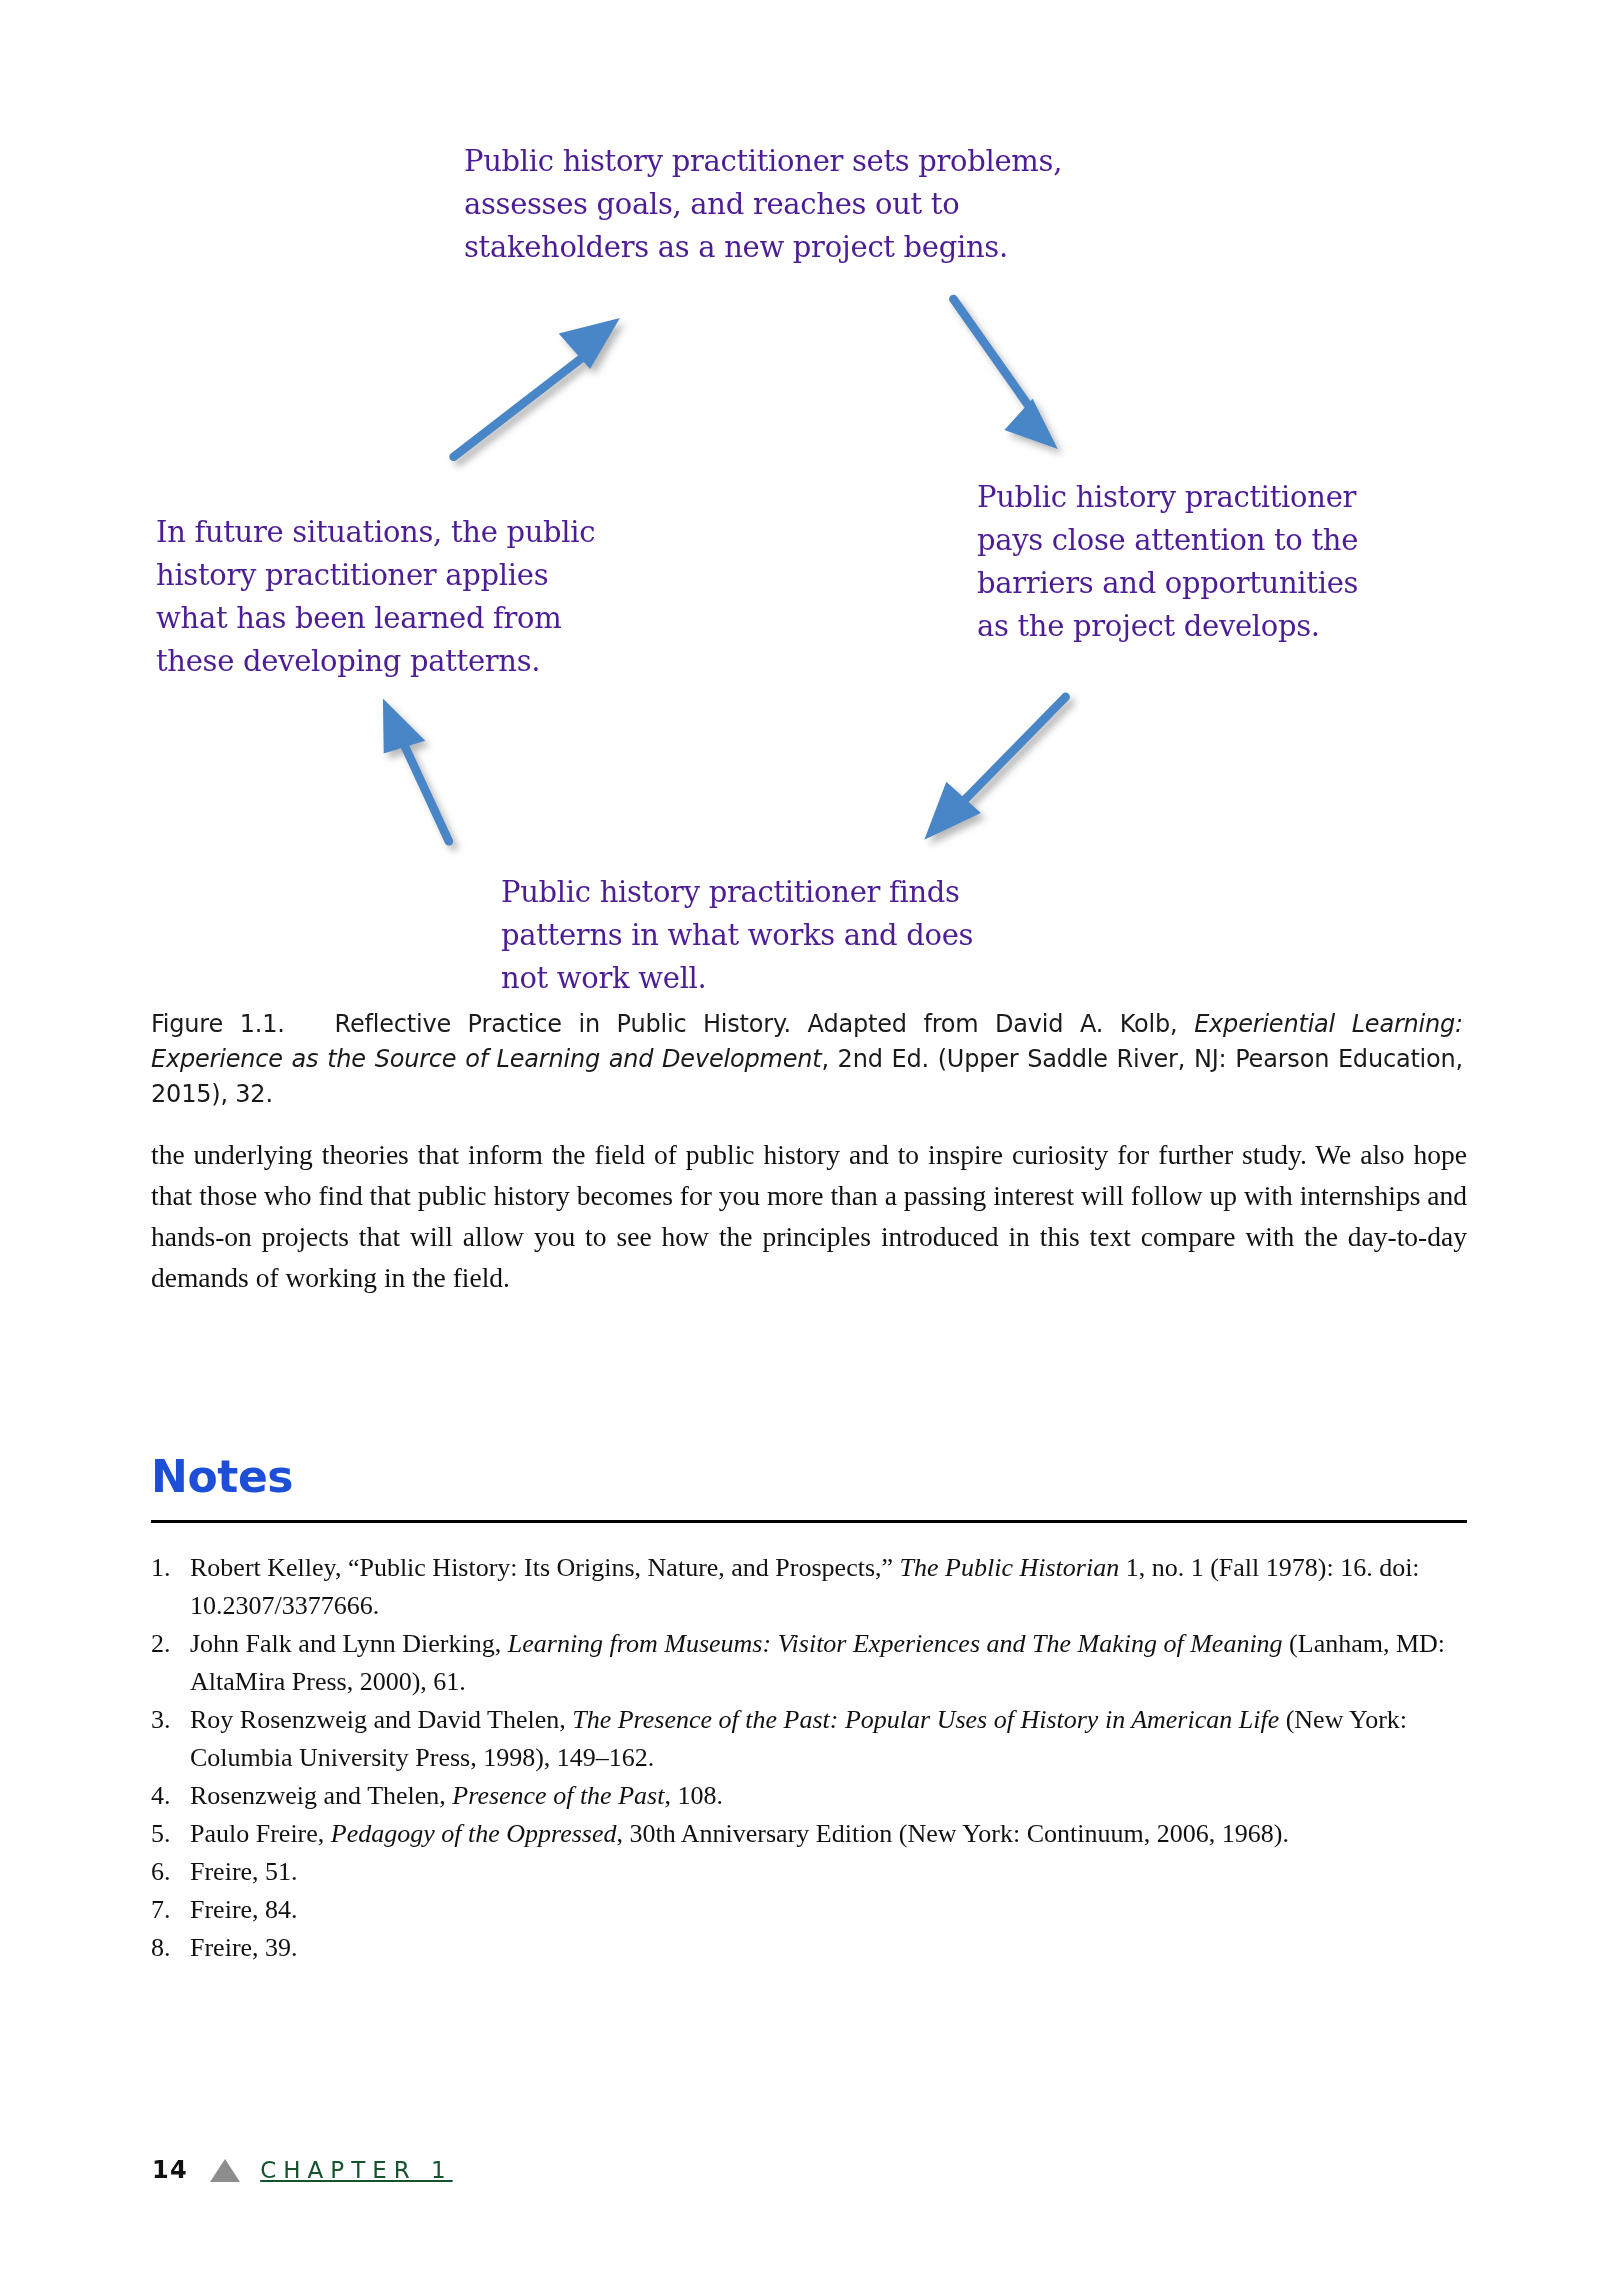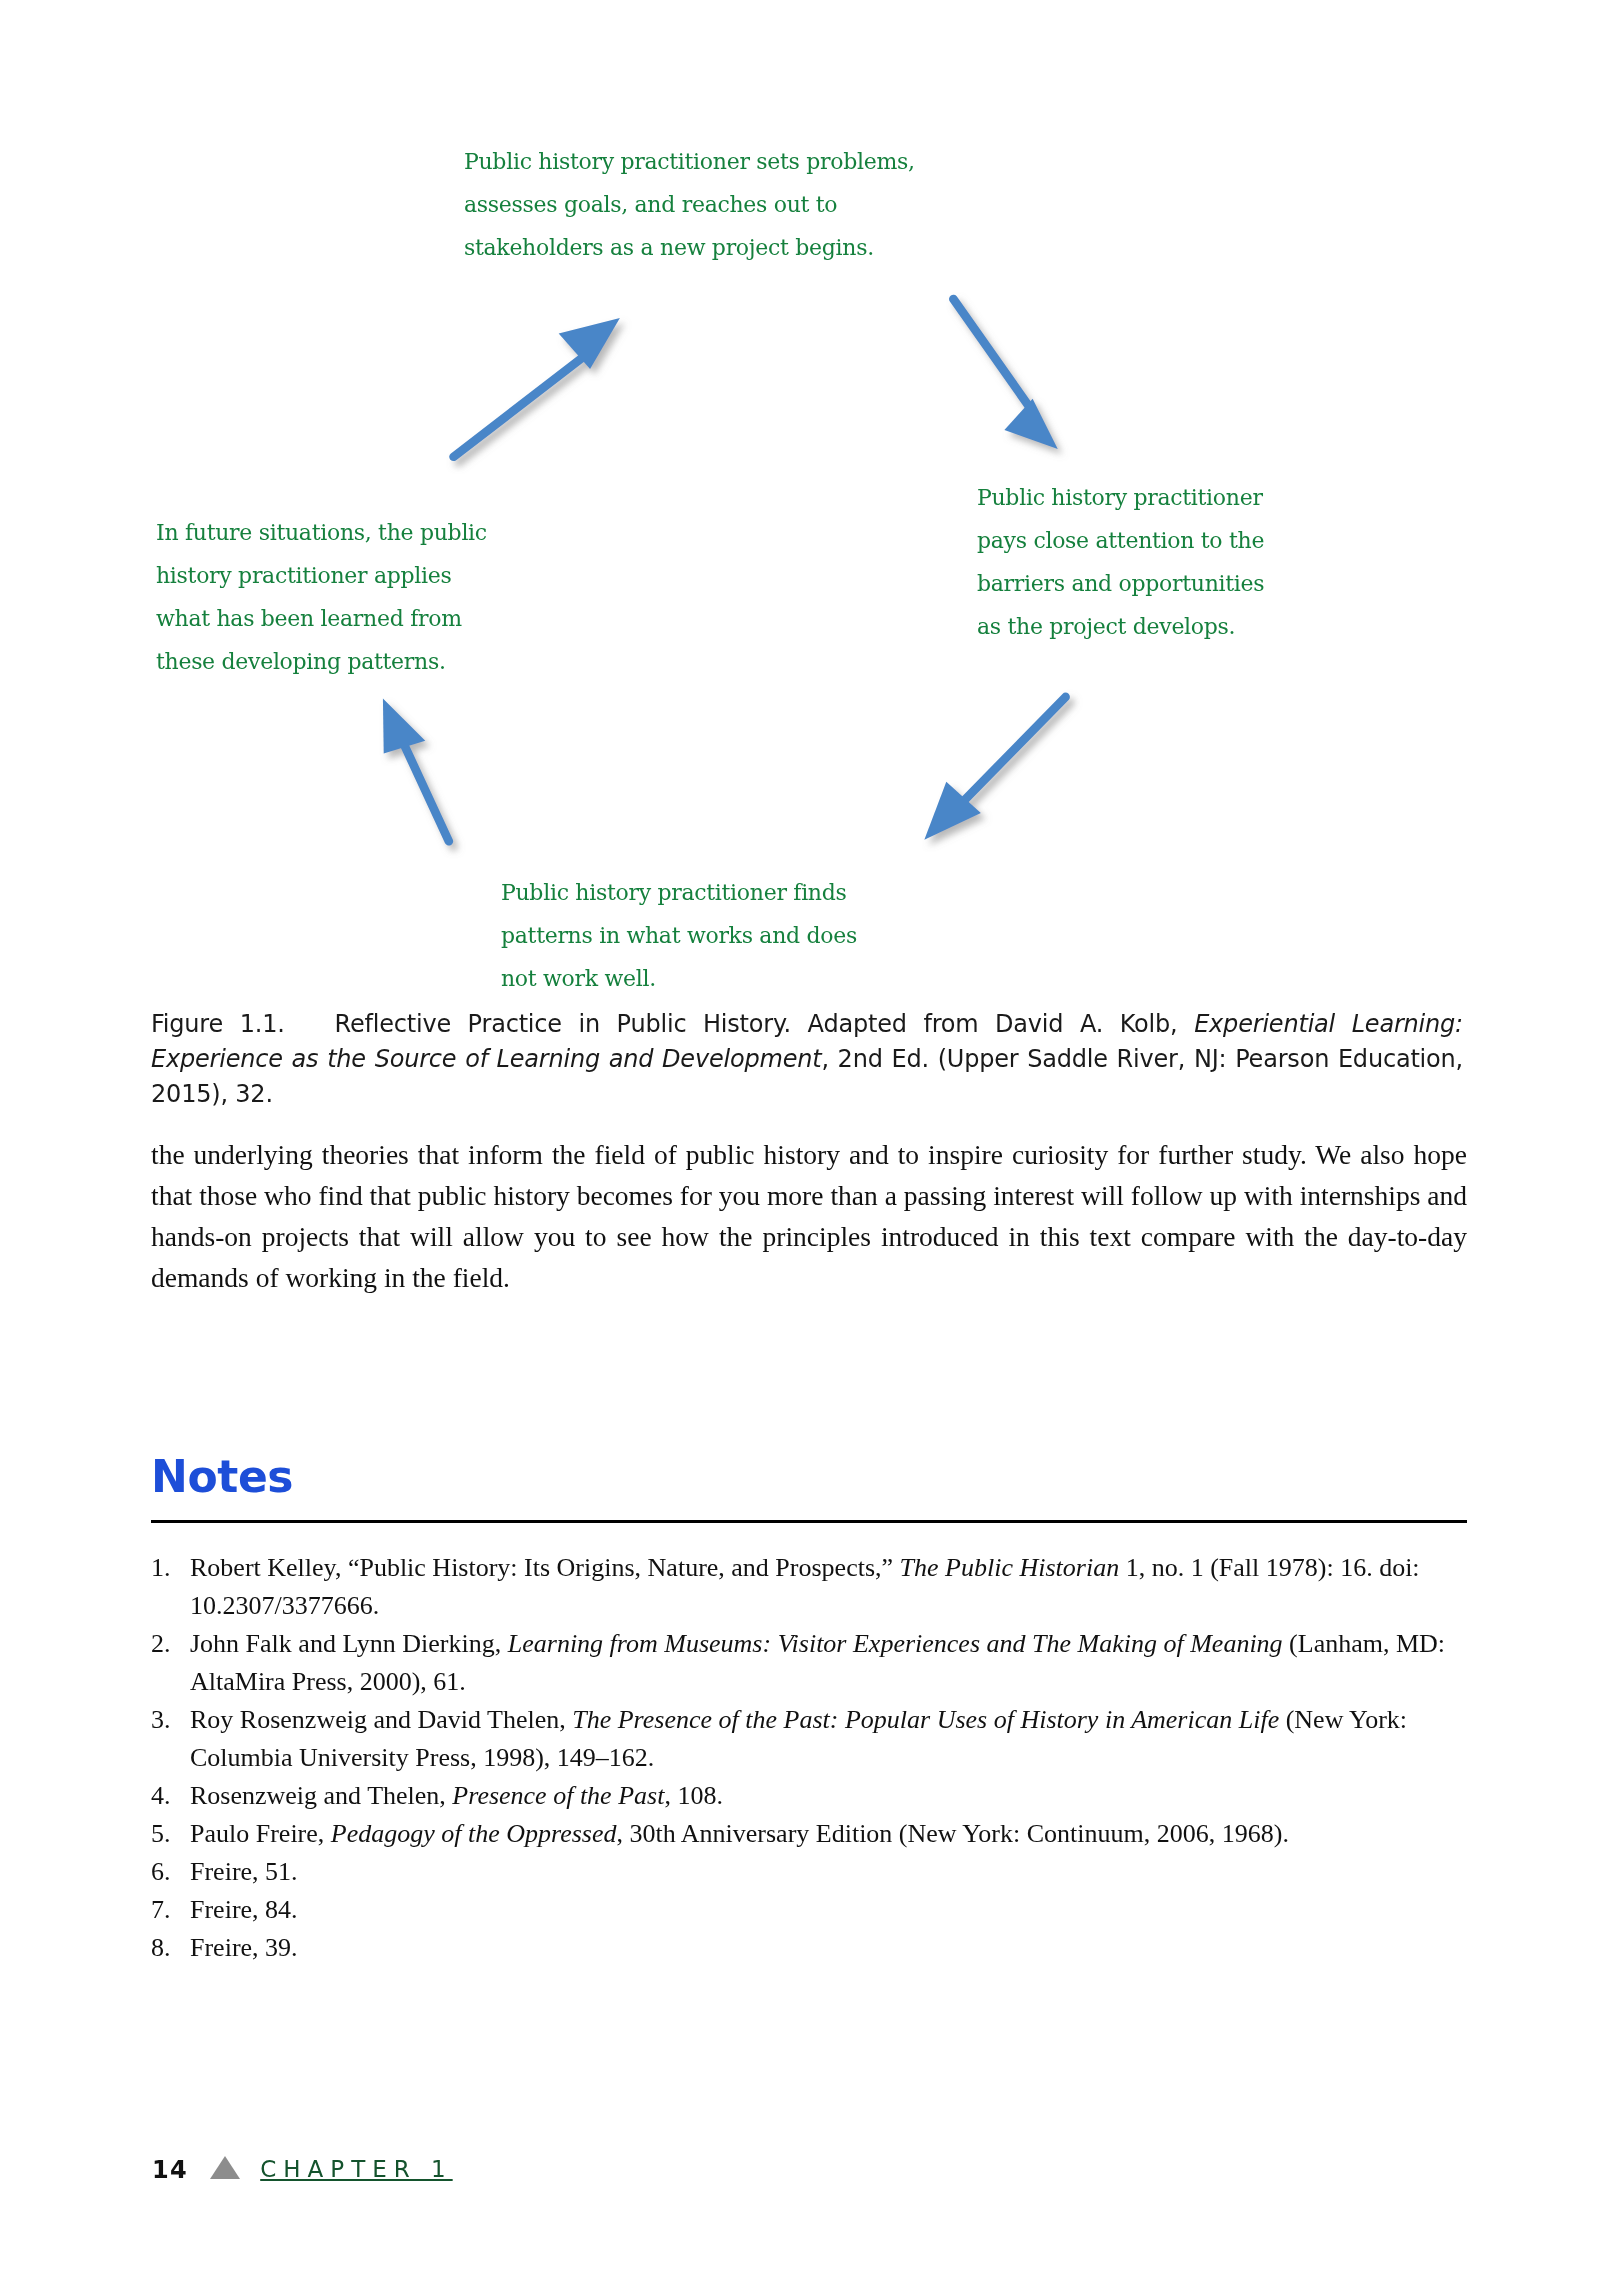--- a/index.html
+++ b/index.html
@@ -32,23 +32,23 @@
   .diagram-svg {
     position: absolute;
     left: 0;
     top: 0;
     width: 1607px;
     height: 985px;
   }
   .node-text {
     position: absolute;
     font-family: "DejaVu Serif", serif;
-    font-size: 22px;
+    font-size: 29px;
     line-height: 43px;
-    color: #15803d;
+    color: #4c1d95;
     letter-spacing: -0.3px;
     white-space: pre-line;
   }
   .node-top {
     left: 464px;
     top: 140px;
     width: 706px;
   }
   .node-left {
     left: 156px;
@@ -139,20 +139,21 @@
     text-align: left;
   }
   .note-text .it { font-style: italic; }
 
   
   .footer {
     position: absolute;
     left: 152px;
     top: 2156px;
     display: flex;
+    align-items: center;
     gap: 0px;
     font-family: "DejaVu Sans", sans-serif;
   }
   .footer-page {
     font-size: 24px;
     font-weight: bold;
     letter-spacing: 1.2px;
     color: #111111;
   }
   .footer-tri {

